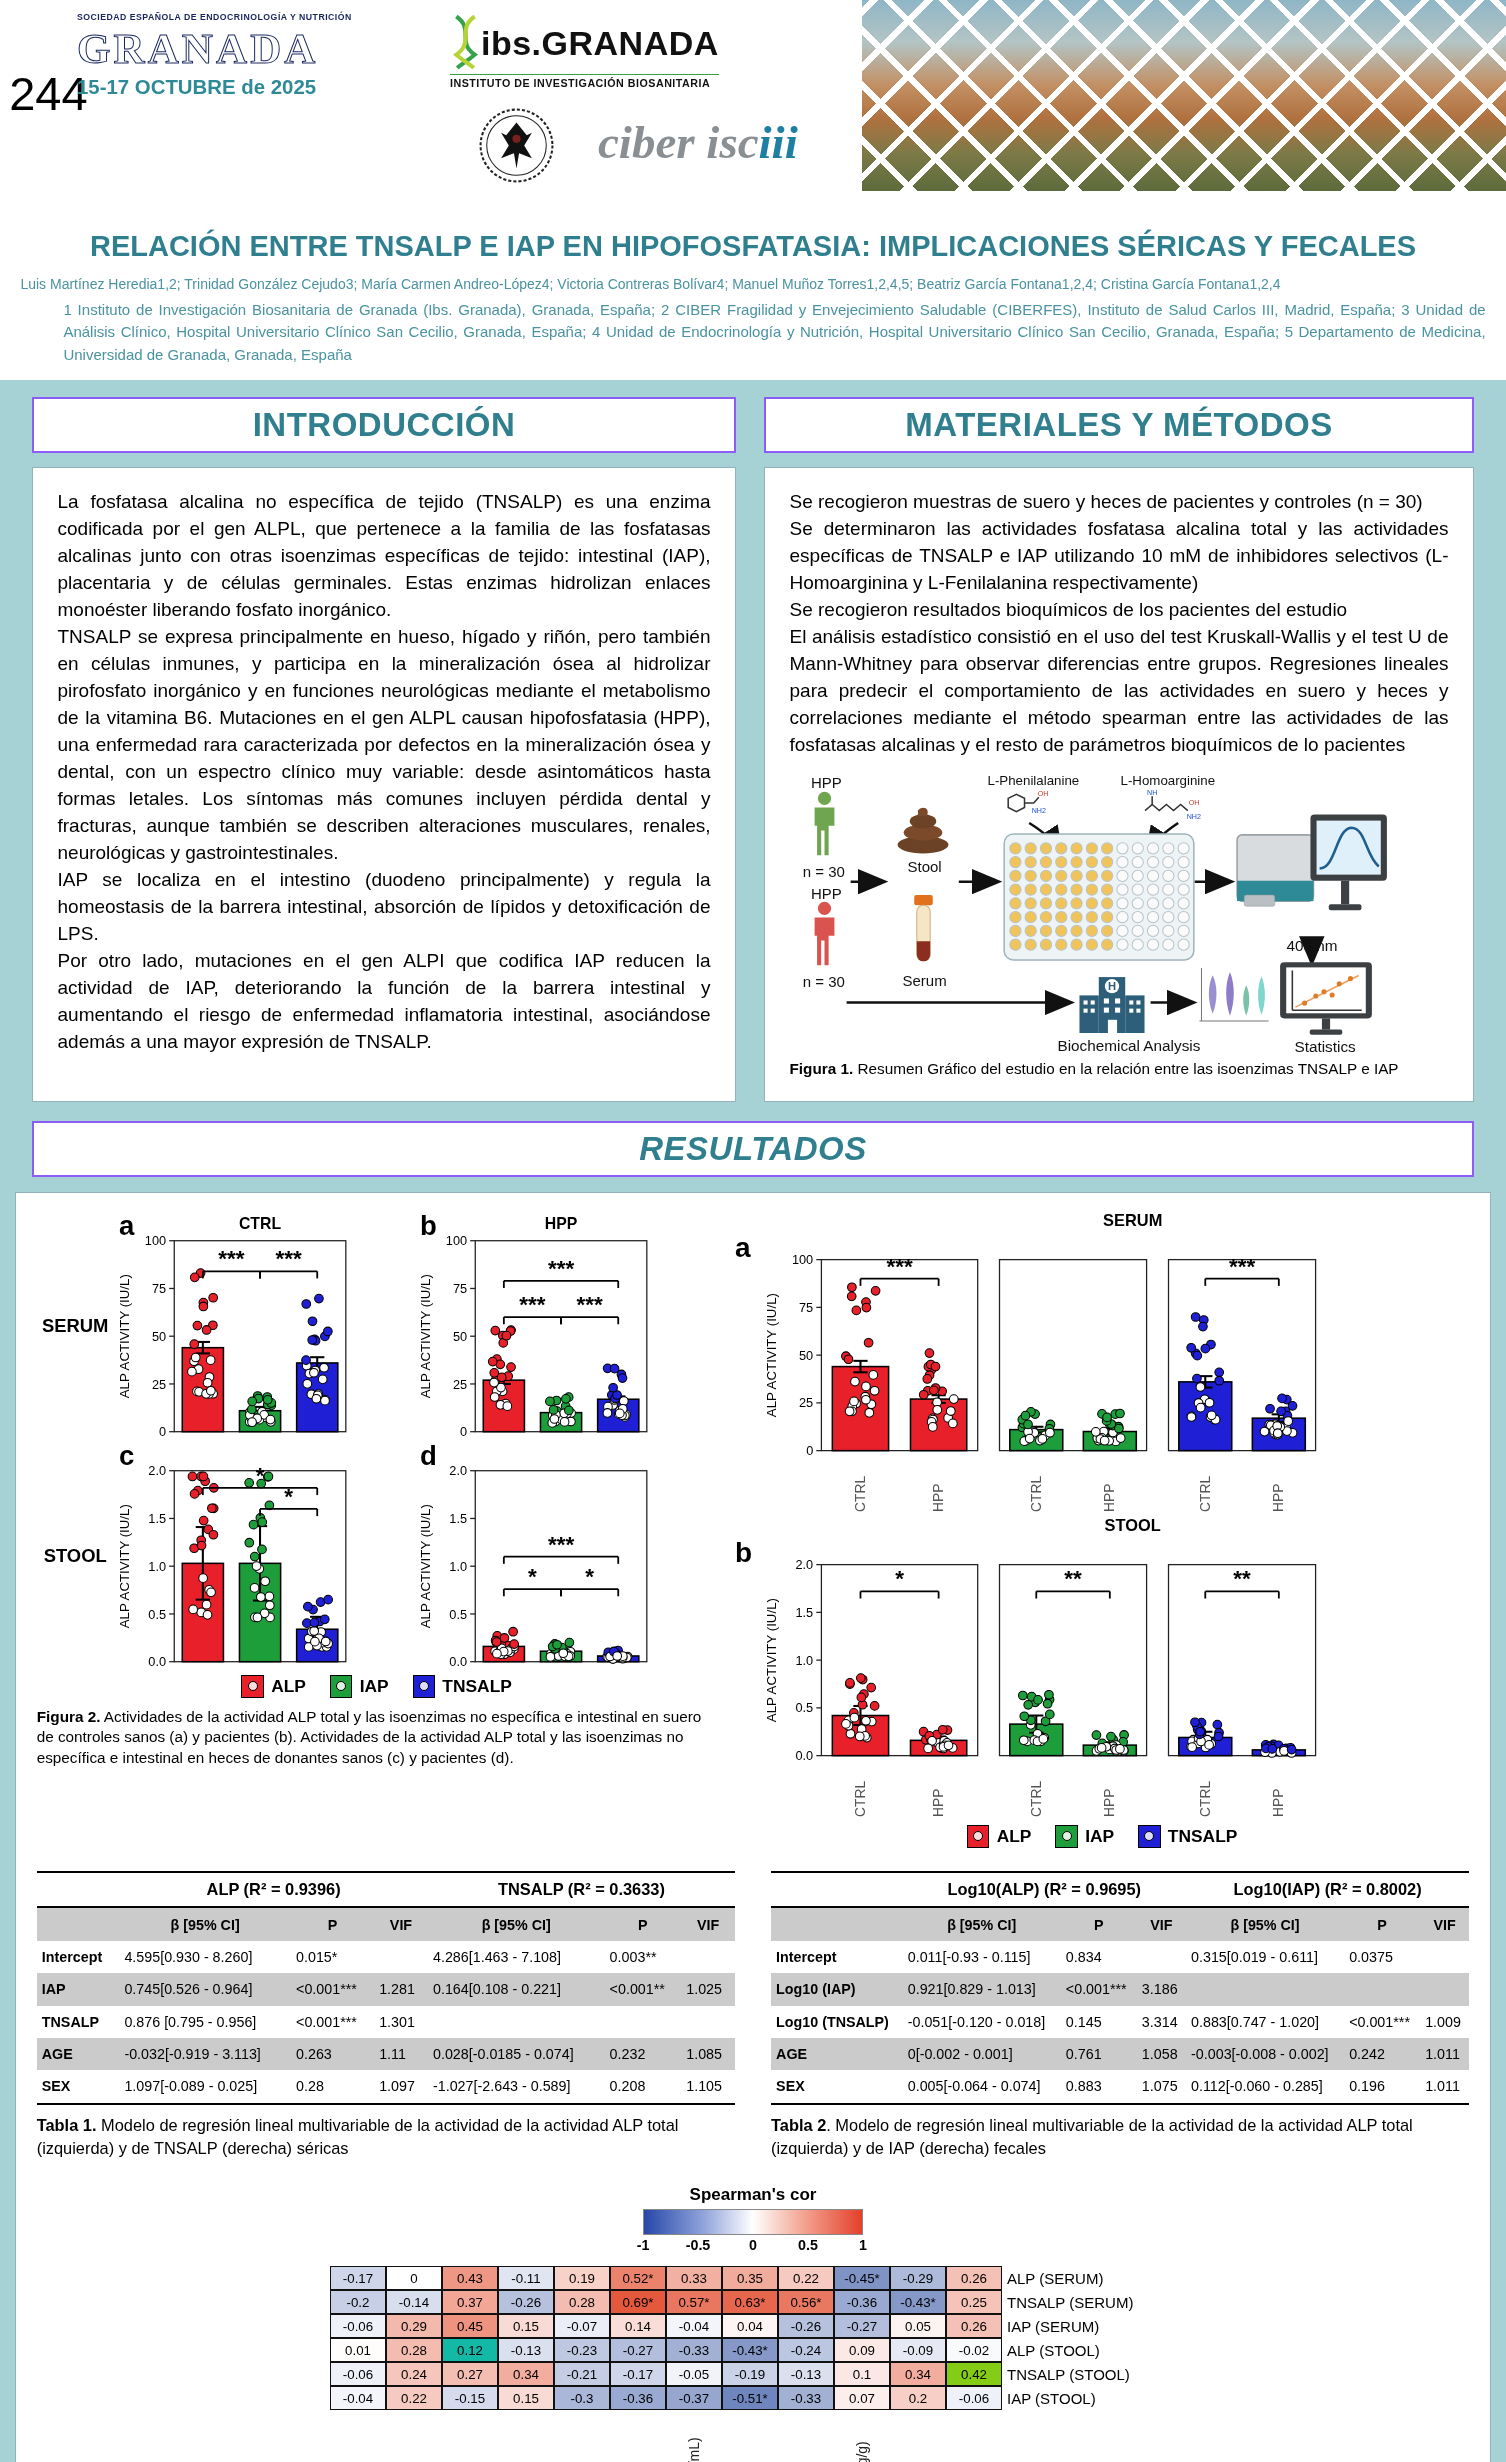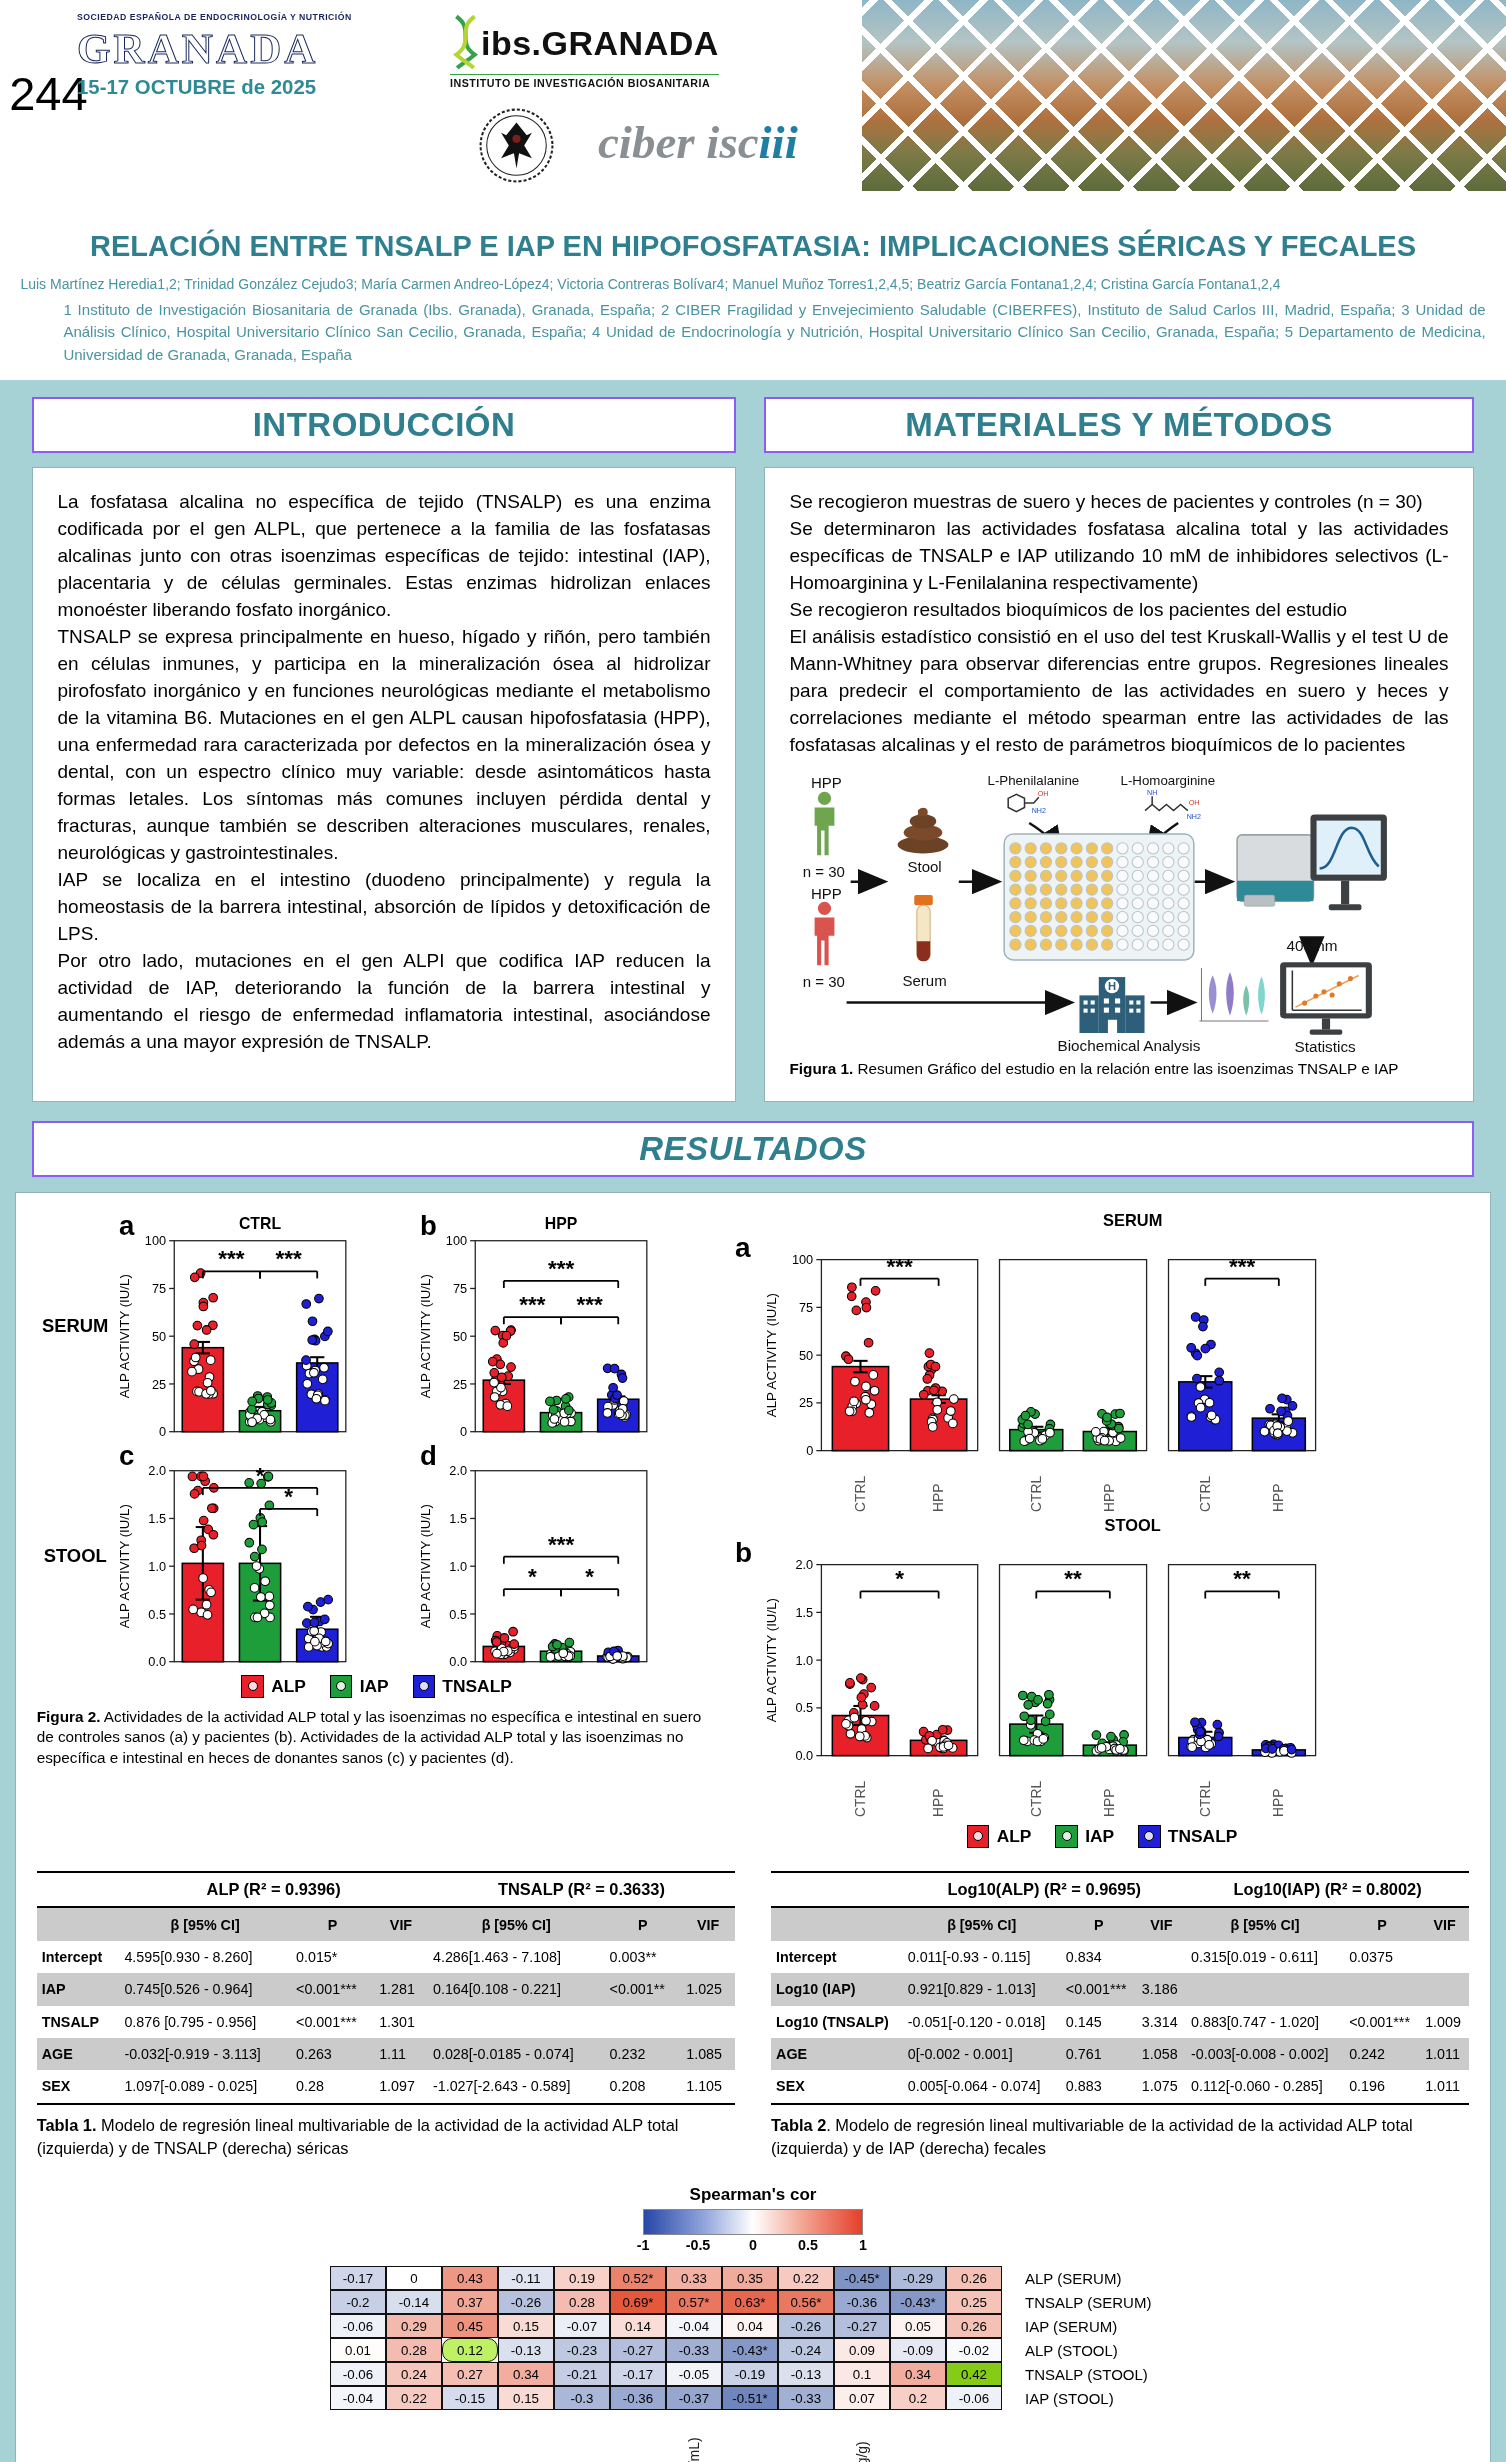--- a/index.html
+++ b/index.html
@@ -85,21 +85,21 @@
   .fig4-block { margin-top:25.5px; }
   .cbar-wrap { width:220px; margin:0 auto; text-align:center; }
   .cbar-title { font-size:17px; font-weight:bold; }
   .cbar { height:25.5px; margin-top:4.1px; border:0.5px solid #888;
     background:linear-gradient(90deg,#2747a8 0%,#93a6dc 28%,#ffffff 50%,#f3a896 72%,#e4402a 100%); }
   .cbar-ticks { position:relative; height:20.4px; margin-top:2px; }
   .cbar-ticks span { position:absolute; transform:translateX(-50%); font-size:14.3px; font-weight:bold; }
   .hm-outer { width:fit-content; margin:9.2px auto 0 auto; }
   .hm-grid { display:grid; }
   .hm-cell { width:56px; height:24px; border:0.8px solid #111; display:flex; align-items:center; justify-content:center; font-size:13.3px; color:#000; }
-  .hm-rowlabel { display:flex; align-items:center; padding-left:23px; font-size:15px; white-space:nowrap; }
+  .hm-rowlabel { display:flex; align-items:center; padding-left:5px; font-size:15px; white-space:nowrap; }
   .hm-collabel { height:179px; display:flex; justify-content:center; padding-top:7.2px; }
   .hm-collabel span { writing-mode:vertical-rl; transform:rotate(180deg); font-size:14px; color:#222; }
 </style>
 </head>
 <body>
 
 <div class="header">
   <div class="poster-number">244</div>
 
   <div class="seen-logo">
@@ -1463,21 +1463,21 @@
           <div class="hm-cell" style="background: rgb(250, 221, 215);">0.14</div>
           <div class="hm-cell" style="background: rgb(244, 245, 250);">-0.04</div>
           <div class="hm-cell" style="background: rgb(253, 245, 244);">0.04</div>
           <div class="hm-cell" style="background: rgb(181, 193, 221);">-0.26</div>
           <div class="hm-cell" style="background: rgb(179, 190, 220);">-0.27</div>
           <div class="hm-cell" style="background: rgb(253, 243, 241);">0.05</div>
           <div class="hm-cell" style="background: rgb(245, 192, 181);">0.26</div>
           <div class="hm-rowlabel">IAP (SERUM)</div>
           <div class="hm-cell" style="background: rgb(255, 253, 252);">0.01</div>
           <div class="hm-cell" style="background: rgb(244, 188, 176);">0.28</div>
-          <div class="hm-cell" style="background: #bef264; border-radius: 10px;">0.12</div>
+          <div class="hm-cell" style="background: #14b8a6;">0.12</div>
           <div class="hm-cell" style="background: rgb(218, 224, 238);">-0.13</div>
           <div class="hm-cell" style="background: rgb(190, 200, 225);">-0.23</div>
           <div class="hm-cell" style="background: rgb(179, 190, 220);">-0.27</div>
           <div class="hm-cell" style="background: rgb(162, 176, 212);">-0.33</div>
           <div class="hm-cell" style="background: rgb(133, 152, 200);">-0.43*</div>
           <div class="hm-cell" style="background: rgb(187, 198, 224);">-0.24</div>
           <div class="hm-cell" style="background: rgb(251, 233, 230);">0.09</div>
           <div class="hm-cell" style="background: rgb(230, 233, 243);">-0.09</div>
           <div class="hm-cell" style="background: rgb(249, 250, 252);">-0.02</div>
           <div class="hm-rowlabel">ALP (STOOL)</div>

